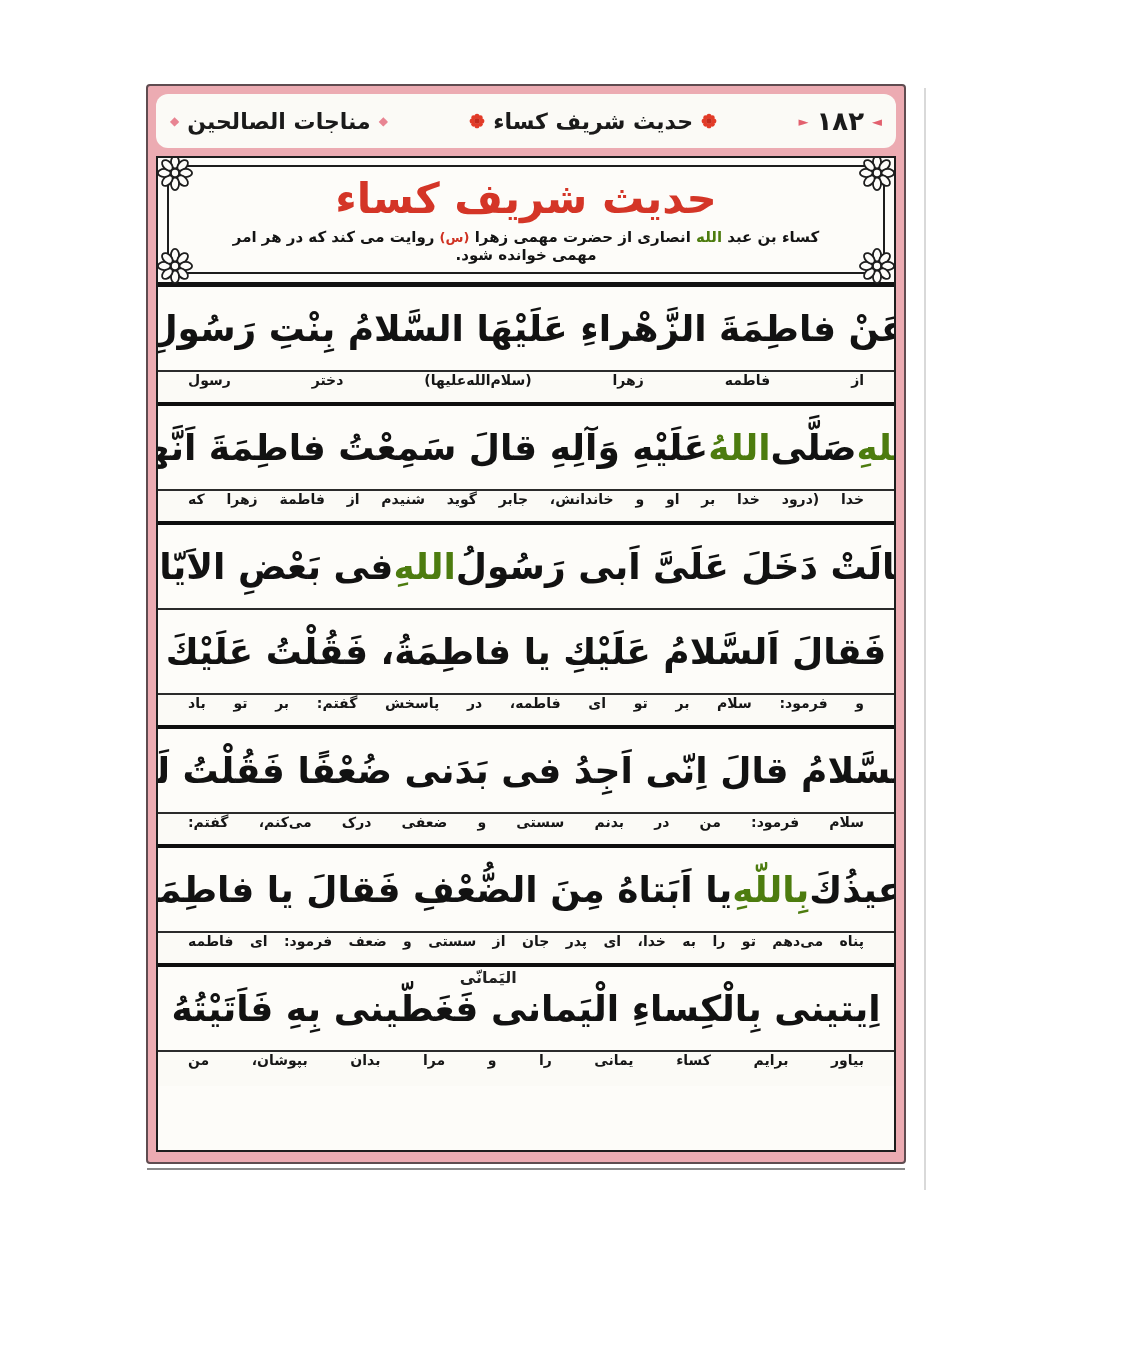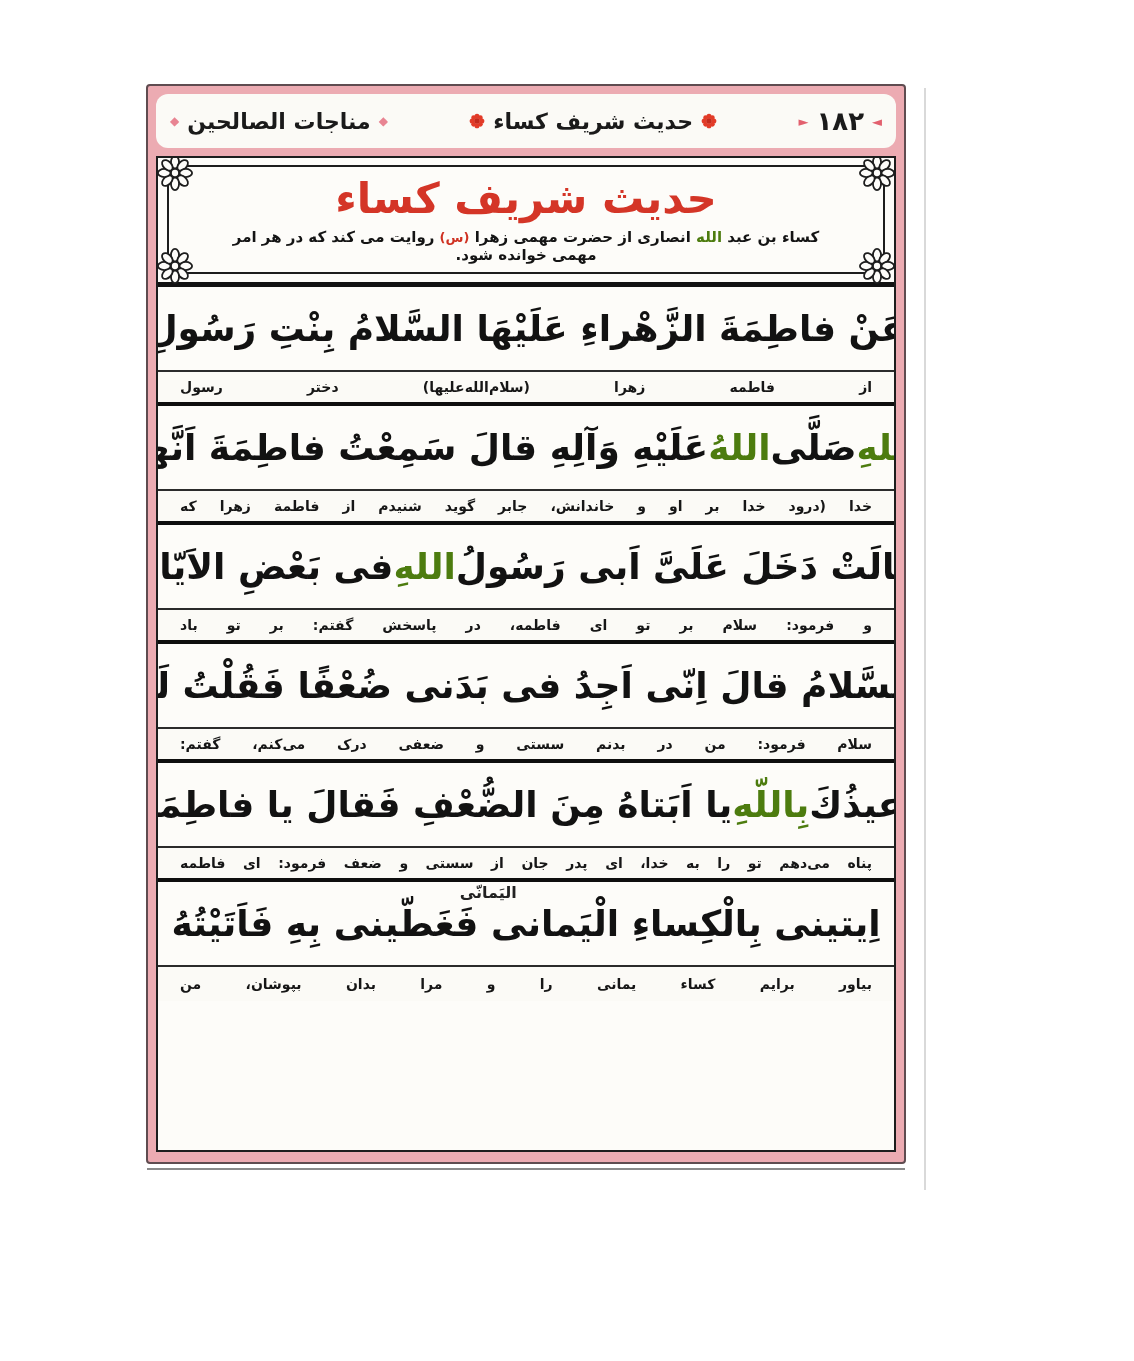--- a/index.html
+++ b/index.html
@@ -32,21 +32,21 @@
   .main-title { color:#d43527; font-size:42px; font-weight:bold; line-height:1.05; }
   .subtitle { margin-top:7px; font-size:15px; font-weight:bold; color:#141414; }
   .red { color:#4d7c0f; }
   .honorific { color:#cf3122; font-size:13px; }
 
   .arabic-row { position:relative; height:85px; border-bottom:2px solid #2b2b2b; display:flex; align-items:center;
                 justify-content:center; font-size:36px; font-weight:bold; color:#121212; white-space:nowrap;
                 padding:0 10px; }
   .arabic-row .seg { display:inline; }
   .annotation { position:absolute; top:1px; left:41%; font-size:16px; font-weight:bold; color:#222; }
-  .persian-row { height:34px; border-bottom:4px solid #0e0e0e; display:flex; align-items:center; padding:0 22px;
+  .persian-row { height:34px; border-bottom:4px solid #0e0e0e; display:flex; align-items:flex-start; padding:0 30px;
                  background:#fbfaf6; }
   .persian-row .pline { width:100%; font-size:14px; font-weight:bold; color:#161616; text-align:justify;
                         text-align-last:justify; }
   .block:last-child .persian-row { border-bottom:none; }
 </style>
 </head>
 <body>
 
 <div class="sheet">
   <div class="scan-edge"></div>
@@ -192,20 +192,23 @@
 
       <div class="block">
         <div class="arabic-row">
             <span class="seg">قالَتْ دَخَلَ عَلَىَّ اَبى رَسُولُ </span>
             <span class="seg red">اللهِ</span>
             <span class="seg"> فى بَعْضِ الاَیّامِ</span>
           </div>
       </div>
 
       <div class="block">
+        <div class="arabic-row">
+            <span class="seg">فَقالَ اَلسَّلامُ عَلَیْكِ یا فاطِمَةُ، فَقُلْتُ عَلَیْكَ</span>
+          </div>
         <div class="persian-row">
             <span class="pline">و فرمود: سلام بر تو ای فاطمه، در پاسخش گفتم: بر تو باد</span>
           </div>
       </div>
 
       <div class="block">
         <div class="arabic-row">
             <span class="seg">اَلسَّلامُ قالَ اِنّى اَجِدُ فى بَدَنى ضُعْفًا فَقُلْتُ لَهُ</span>
           </div>
         <div class="persian-row">

